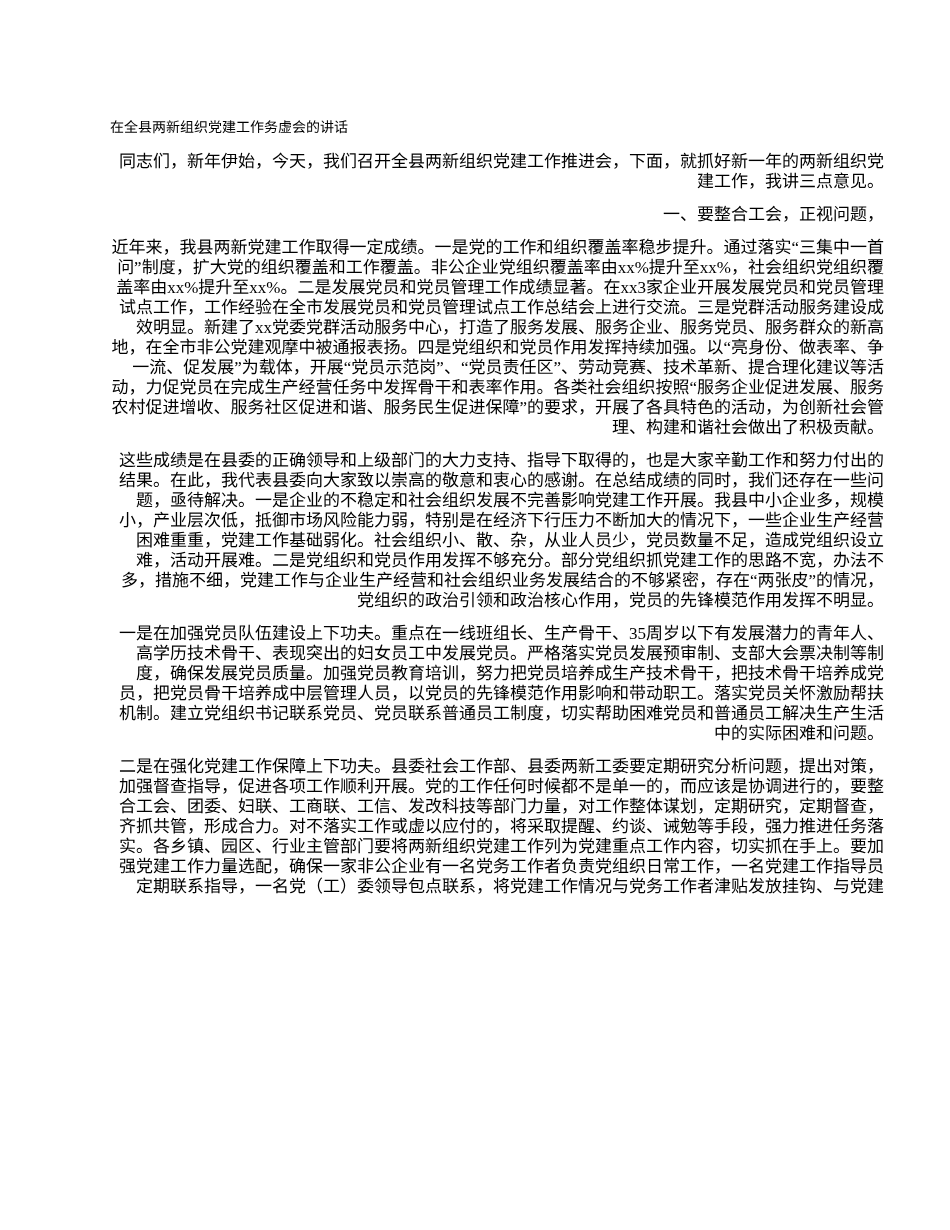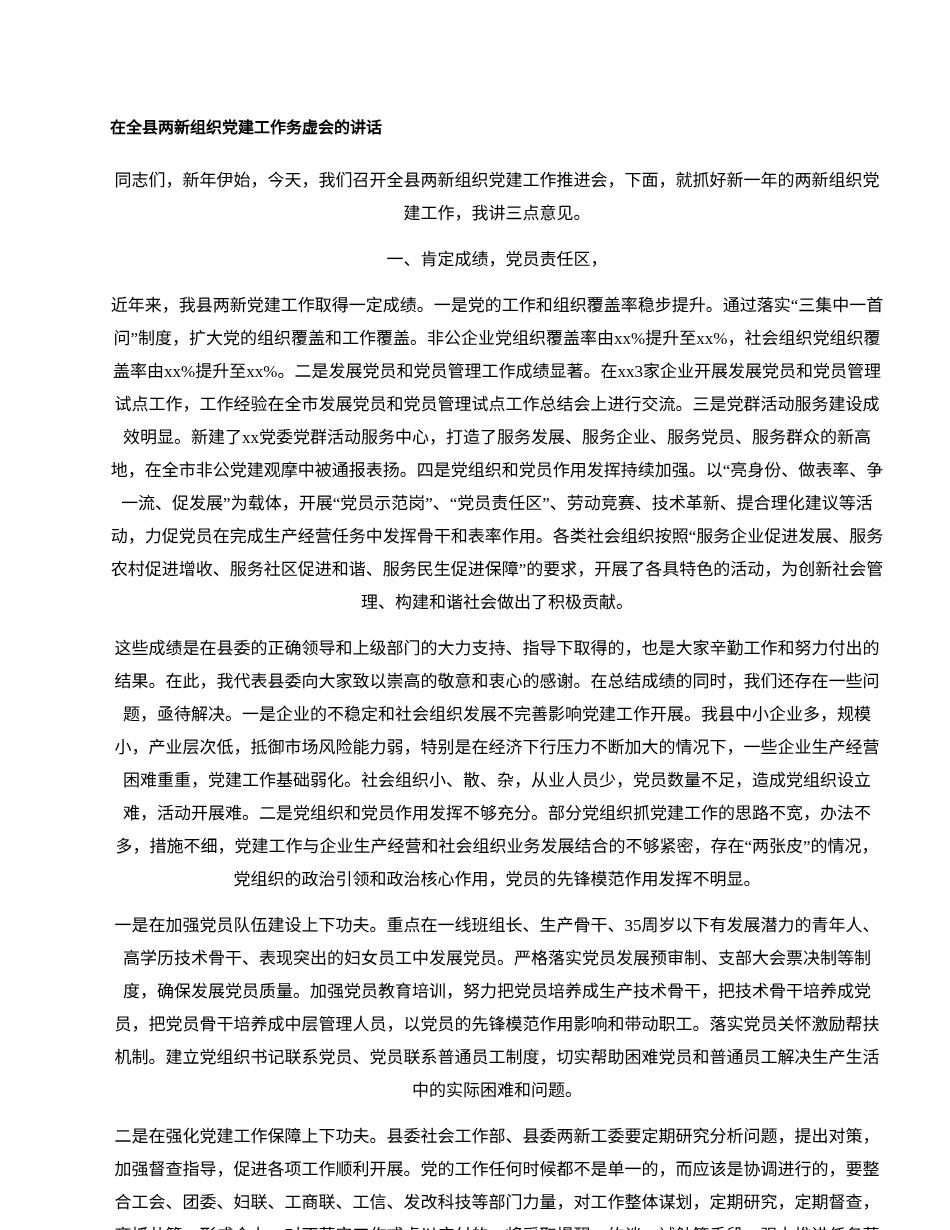--- a/index.html
+++ b/index.html
@@ -12,42 +12,42 @@
     box-sizing: border-box;
     width: 950px;
     height: 1230px;
     background: #ffffff;
     color: #000000;
     padding: 116px 66px 40px 110px;
     overflow: hidden;
     font-family: "Liberation Serif", "DejaVu Serif", serif;
   }
   .doc-title {
-    font-size: 16px;
-    font-weight: bold;
+    font-size: 14px;
+    font-weight: normal;
     line-height: 24px;
-    margin: 0 0 24px 0;
+    margin: 0 0 12px 0;
   }
   .doc-para {
     font-size: 17px;
-    line-height: 33px;
+    line-height: 20px;
     margin: 0 0 13px 0;
-    text-align: center;
+    text-align: right;
     word-break: break-word;
   }
   .doc-para span.b {
     font-weight: normal;
   }
 </style>
 </head>
 <body>
 
 <div class="page" style="background: rgb(255, 255, 255); color: rgb(0, 0, 0);">
   <h1 class="doc-title">在全县两新组织党建工作务虚会的讲话</h1>
   <div id="doc-body">
       <p class="doc-para"><span>同志们，新年伊始，今天，我们召开全县两新组织党建工作推进会，下面，就抓好新一年的两新组织党建工作，我讲三点意见。</span></p>
-      <p class="doc-para"><span>一、肯定成绩，党员责任区，</span></p>
+      <p class="doc-para"><span>一、要整合工会，正视问题，</span></p>
       <p class="doc-para"><span>近年来，我县两新党建工作取得一定成绩。</span><span class="b">一是</span><span>党的工作和组织覆盖率稳步提升。通过落实“三集中一首问”制度，扩大党的组织覆盖和工作覆盖。非公企业党组织覆盖率由xx%提升至xx%，社会组织党组织覆盖率由xx%提升至xx%。</span><span class="b">二是</span><span>发展党员和党员管理工作成绩显著。在xx3家企业开展发展党员和党员管理试点工作，工作经验在全市发展党员和党员管理试点工作总结会上进行交流。</span><span class="b">三是</span><span>党群活动服务建设成效明显。新建了xx党委党群活动服务中心，打造了服务发展、服务企业、服务党员、服务群众的新高地，在全市非公党建观摩中被通报表扬。</span><span class="b">四是</span><span>党组织和党员作用发挥持续加强。以“亮身份、做表率、争一流、促发展”为载体，开展“党员示范岗”、“党员责任区”、劳动竞赛、技术革新、提合理化建议等活动，力促党员在完成生产经营任务中发挥骨干和表率作用。各类社会组织按照“服务企业促进发展、服务农村促进增收、服务社区促进和谐、服务民生促进保障”的要求，开展了各具特色的活动，为创新社会管理、构建和谐社会做出了积极贡献。</span></p>
       <p class="doc-para"><span>这些成绩是在县委的正确领导和上级部门的大力支持、指导下取得的，也是大家辛勤工作和努力付出的结果。在此，我代表县委向大家致以崇高的敬意和衷心的感谢。在总结成绩的同时，我们还存在一些问题，亟待解决。</span><span class="b">一是</span><span>企业的不稳定和社会组织发展不完善影响党建工作开展。我县中小企业多，规模小，产业层次低，抵御市场风险能力弱，特别是在经济下行压力不断加大的情况下，一些企业生产经营困难重重，党建工作基础弱化。社会组织小、散、杂，从业人员少，党员数量不足，造成党组织设立难，活动开展难。</span><span class="b">二是</span><span>党组织和党员作用发挥不够充分。部分党组织抓党建工作的思路不宽，办法不多，措施不细，党建工作与企业生产经营和社会组织业务发展结合的不够紧密，存在“两张皮”的情况，党组织的政治引领和政治核心作用，党员的先锋模范作用发挥不明显。</span></p>
       <p class="doc-para"><span class="b">一是</span><span>在加强党员队伍建设上下功夫。重点在一线班组长、生产骨干、35周岁以下有发展潜力的青年人、高学历技术骨干、表现突出的妇女员工中发展党员。严格落实党员发展预审制、支部大会票决制等制度，确保发展党员质量。加强党员教育培训，努力把党员培养成生产技术骨干，把技术骨干培养成党员，把党员骨干培养成中层管理人员，以党员的先锋模范作用影响和带动职工。落实党员关怀激励帮扶机制。建立党组织书记联系党员、党员联系普通员工制度，切实帮助困难党员和普通员工解决生产生活中的实际困难和问题。</span></p>
       <p class="doc-para"><span class="b">二是</span><span>在强化党建工作保障上下功夫。县委社会工作部、县委两新工委要定期研究分析问题，提出对策，加强督查指导，促进各项工作顺利开展。党的工作任何时候都不是单一的，而应该是协调进行的，要整合工会、团委、妇联、工商联、工信、发改科技等部门力量，对工作整体谋划，定期研究，定期督查，齐抓共管，形成合力。对不落实工作或虚以应付的，将采取提醒、约谈、诫勉等手段，强力推进任务落实。各乡镇、园区、行业主管部门要将两新组织党建工作列为党建重点工作内容，切实抓在手上。要加强党建工作力量选配，确保一家非公企业有一名党务工作者负责党组织日常工作，一名党建工作指导员定期联系指导，一名党（工）委领导包点联系，将党建工作情况与党务工作者津贴发放挂钩、与党建</span></p>
     </div>
 </div>
 
 </body></html>

